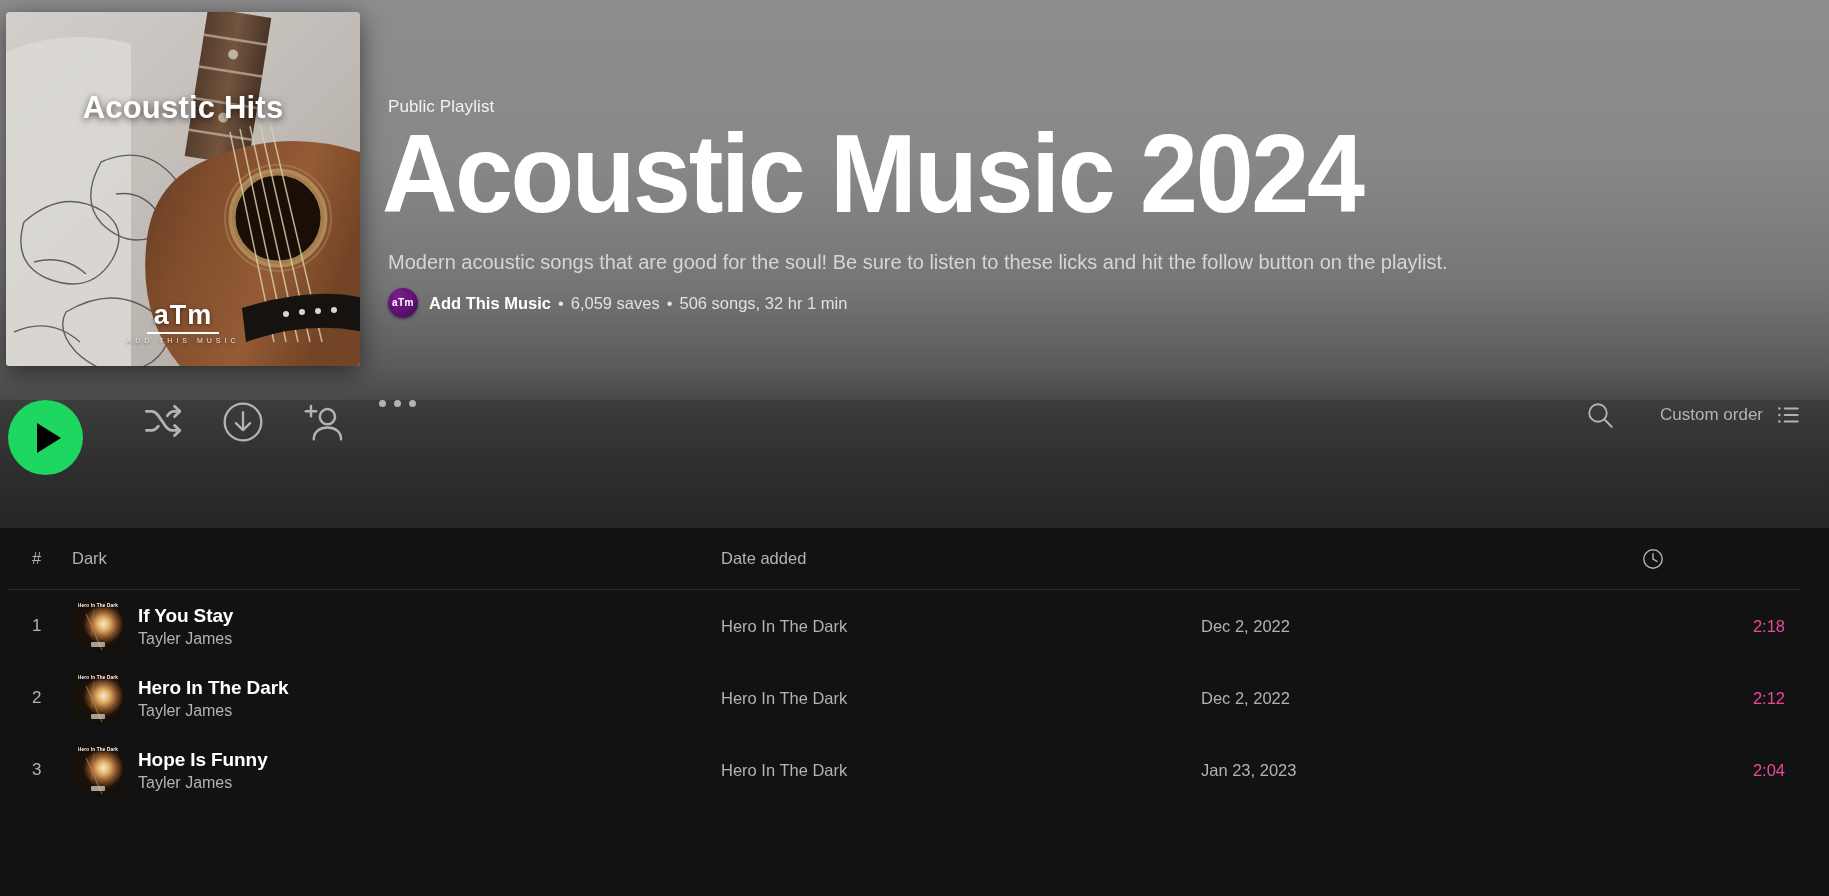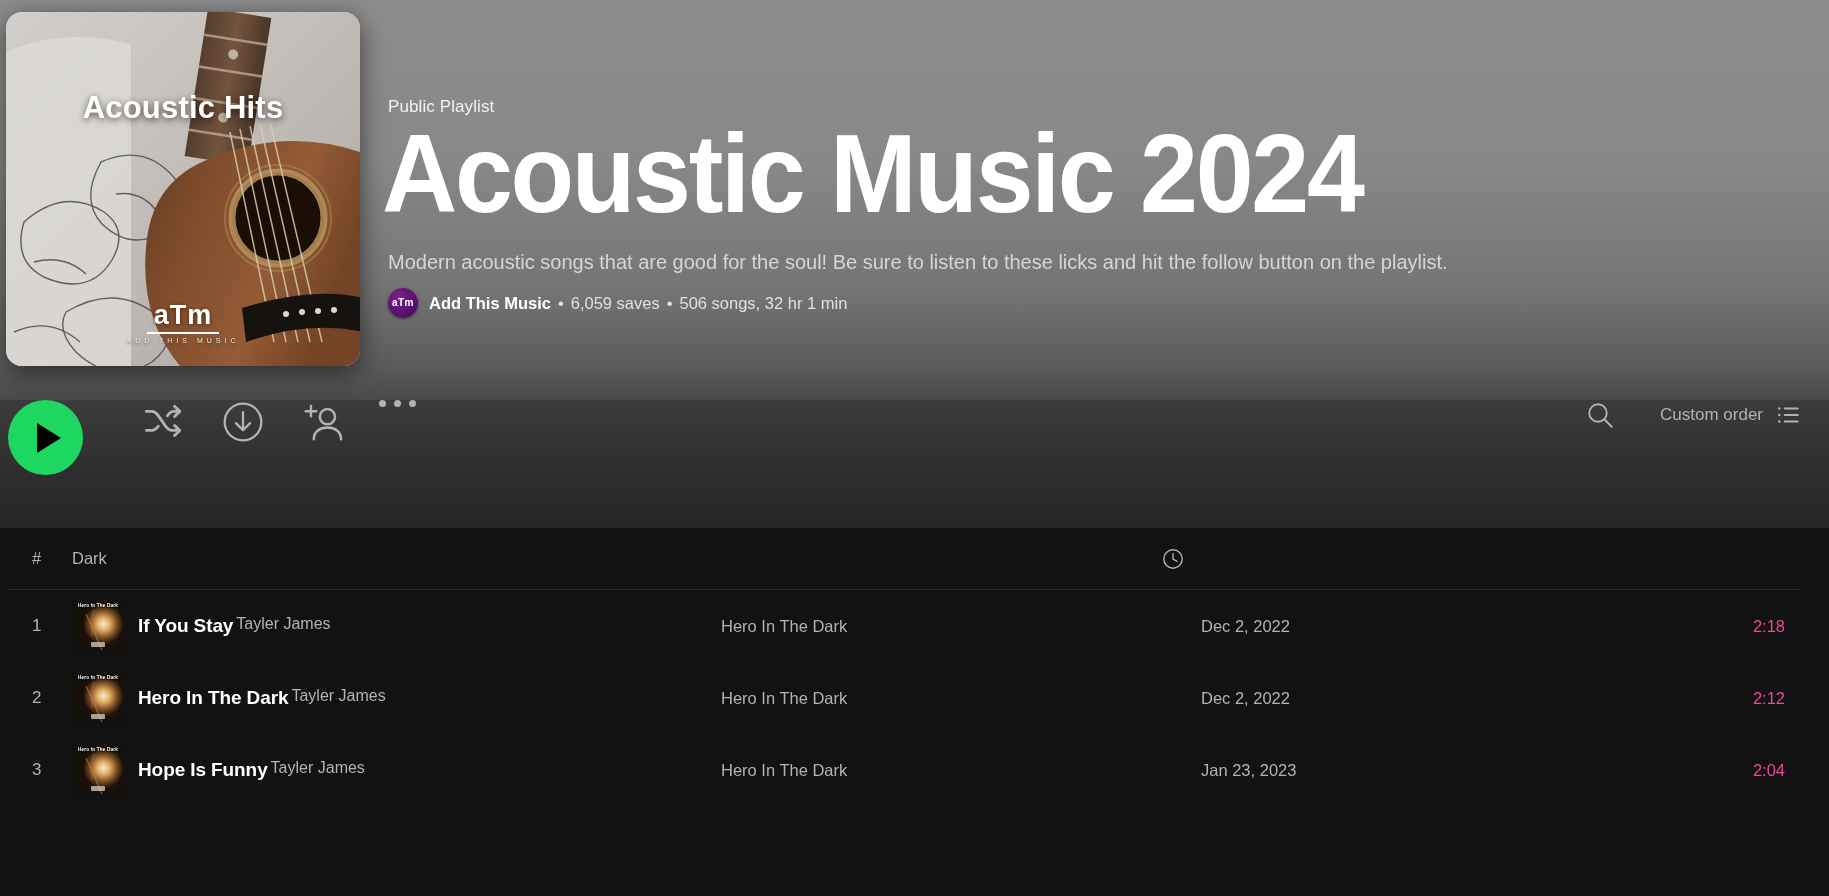--- a/index.html
+++ b/index.html
@@ -17,21 +17,21 @@
     position: relative;
     height: 400px;
     background: linear-gradient(180deg, #8d8d8d 0%, #888888 40%, #757575 72%, #5a5a5a 92%, #4a4a4a 100%);
     display: flex;
     align-items: flex-end;
     padding: 0 0 24px 0;
   }
   .cover-wrap { position: absolute; left: 6px; top: 12px; width: 354px; height: 354px; }
   .cover {
     width: 354px; height: 354px;
-    border-radius: 16px;
+    border-radius: 4px;
     box-shadow: 0 6px 26px rgba(0,0,0,.55);
     overflow: hidden; position: relative;
     background: #b9b4b0;
   }
   .cover svg { display: block; width: 100%; height: 100%; }
   .cover-title {
     position: absolute; left: 0; right: 0; top: 78px;
     text-align: center;
     color: #fff;
     font-size: 31px; font-weight: bold;
@@ -145,21 +145,21 @@
     color: #b3b3b3;
     font-size: 16.5px;
   }
   .trow .c-num { text-align: left; padding-left: 24px; color: #b3b3b3; font-size: 17px; }
   .c-title { display: flex; align-items: center; padding-left: 8px; gap: 14px; }
   .thumb {
     width: 52px; height: 52px; border-radius: 3px; overflow: hidden; flex: 0 0 auto;
     background: #15100d; position: relative;
   }
   .thumb svg { display: block; width: 100%; height: 100%; }
-  .tmeta { display: flex; flex-direction: row; gap: 3px; min-width: 0; }
+  .tmeta { display: flex; flex-direction: column; gap: 3px; min-width: 0; }
   .t-name { color: #fff; font-size: 19px; font-weight: bold; letter-spacing: -.1px; white-space: nowrap; }
   .t-artist { color: #b3b3b3; font-size: 16px; white-space: nowrap; }
   .c-album { color: #b3b3b3; font-size: 16.5px; }
   .c-date { color: #b3b3b3; font-size: 16.5px; }
   .c-dur { text-align: right; padding-right: 16px; color: #ec4899; font-size: 16.5px; }
 </style>
 </head>
 <body>
 
 <div class="app">
@@ -311,20 +311,21 @@
         </svg>
       </button>
     </div>
   </div>
 
   <div class="tracklist">
 
     <div class="thead">
       <div class="c-num">#</div>
       <div class="c-title">Dark</div>
+      <div class="c-date">Date added</div>
       <div class="c-dur">
         <svg width="24" height="24" viewBox="0 0 24 24" fill="none" stroke="#b3b3b3" stroke-width="1.4" stroke-linecap="round">
           <circle cx="12" cy="12" r="9.2"></circle>
           <polyline points="12,6.6 12,12.2 16,14.4"></polyline>
         </svg>
       </div>
     </div>
 
     <div id="rows">
   <div class="trow">

